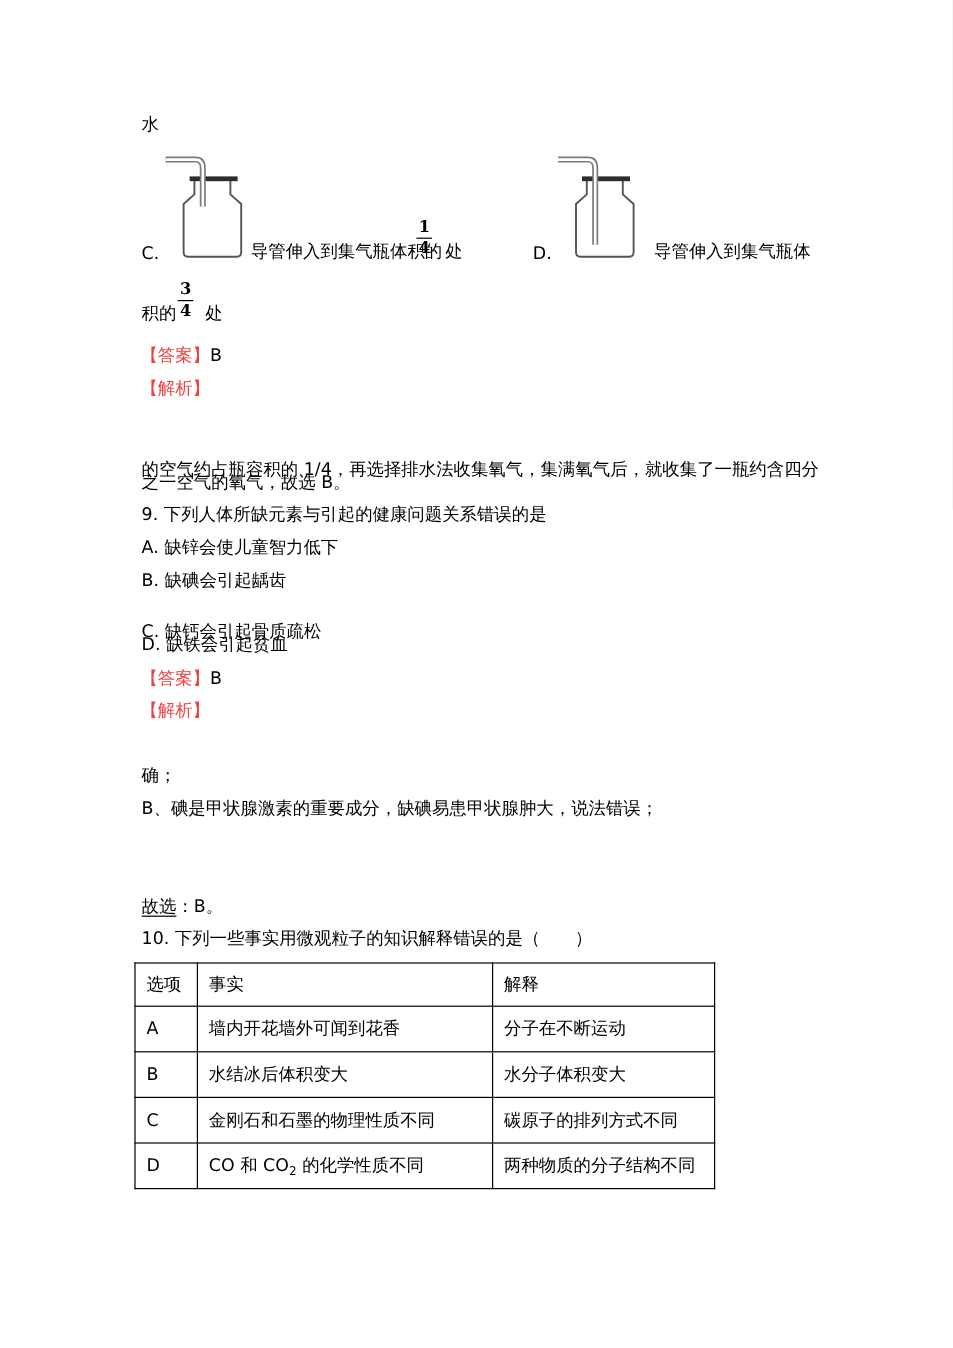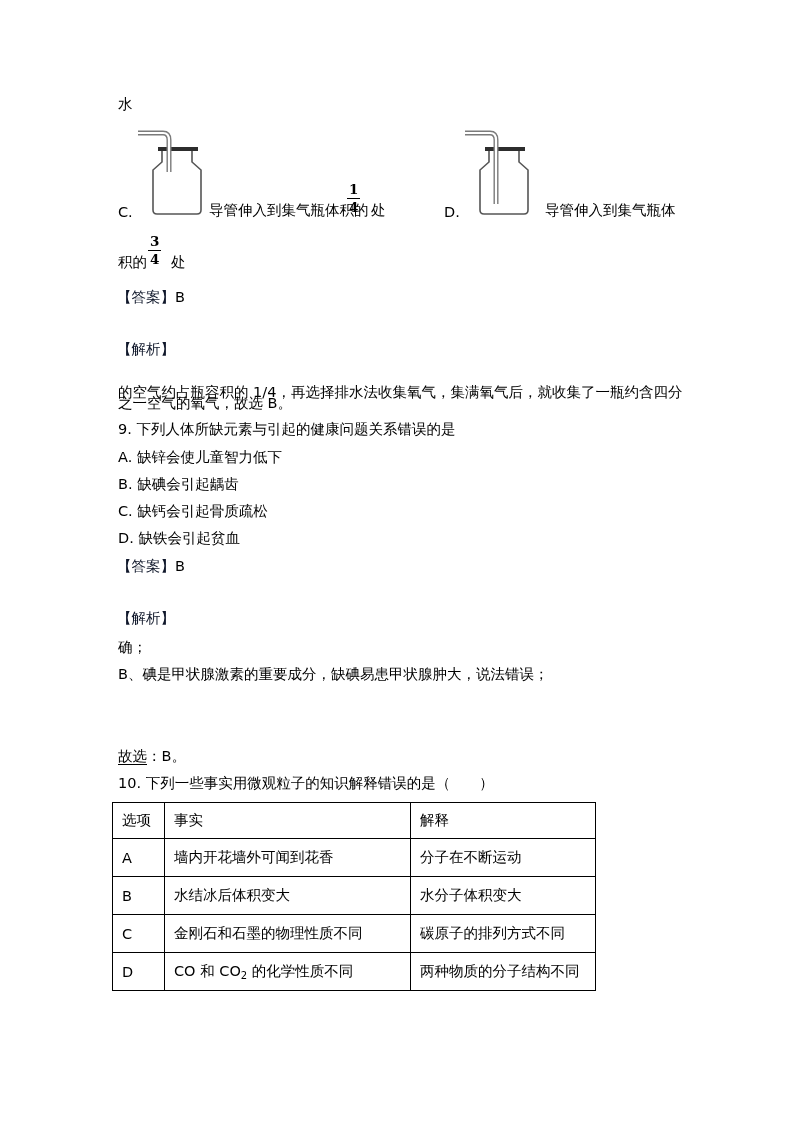--- a/index.html
+++ b/index.html
@@ -9,21 +9,21 @@
     position: relative;
     width: 794px;
     height: 1123px;
     background: #ffffff;
     margin: 0 auto;
     overflow: hidden;
     color: #000;
     font-size: 14.5px;
   }
   .abs { position: absolute; white-space: nowrap; line-height: 19px; }
-  .blue { color: #0f172a; margin-top: 25px; }
+  .blue { color: #ef4444; }
   .frac {
     position: absolute;
     display: inline-flex;
     flex-direction: column;
     align-items: center;
     font-family: "DejaVu Serif", "Liberation Serif", serif;
     font-weight: bold;
     font-size: 13.5px;
     line-height: 15px;
     white-space: nowrap;
@@ -95,21 +95,21 @@
   <div class="abs" style="left:117px; top:288px;">
     <span class="blue">【答案】</span><span>B</span>
   </div>
   <div class="abs blue" style="left:117px; top:315px;">【解析】</div>
   <div class="para-line" style="left:118px; top:382px;">的空气约占瓶容积的 1/4，再选择排水法收集氧气，集满氧气后，就收集了一瓶约含四分</div>
   <div class="para-line" style="left:118px; top:393px;">之一空气的氧气，故选 B。</div>
 
   <div class="abs" style="left:118px; top:420px;">9. 下列人体所缺元素与引起的健康问题关系错误的是</div>
   <div class="abs" style="left:118px; top:448px;">A. 缺锌会使儿童智力低下</div>
   <div class="abs" style="left:118px; top:475px;">B. 缺碘会引起龋齿</div>
-  <div class="abs" style="left:118px; top:502px;">C. 缺钙会引起骨质疏松</div>
+  <div class="abs" style="left:118px; top:518px;">C. 缺钙会引起骨质疏松</div>
   <div class="abs" style="left:118px; top:529px;">D. 缺铁会引起贫血</div>
 
   <div class="abs" style="left:117px; top:557px;">
     <span class="blue">【答案】</span><span>B</span>
   </div>
   <div class="abs blue" style="left:117px; top:584px;">【解析】</div>
 
   <div class="para-line" style="left:118px; top:637px;">确；</div>
   <div class="para-line" style="left:118px; top:664px;">B、碘是甲状腺激素的重要成分，缺碘易患甲状腺肿大，说法错误；</div>
   <div class="para-line" style="left:118px; top:746px;">

